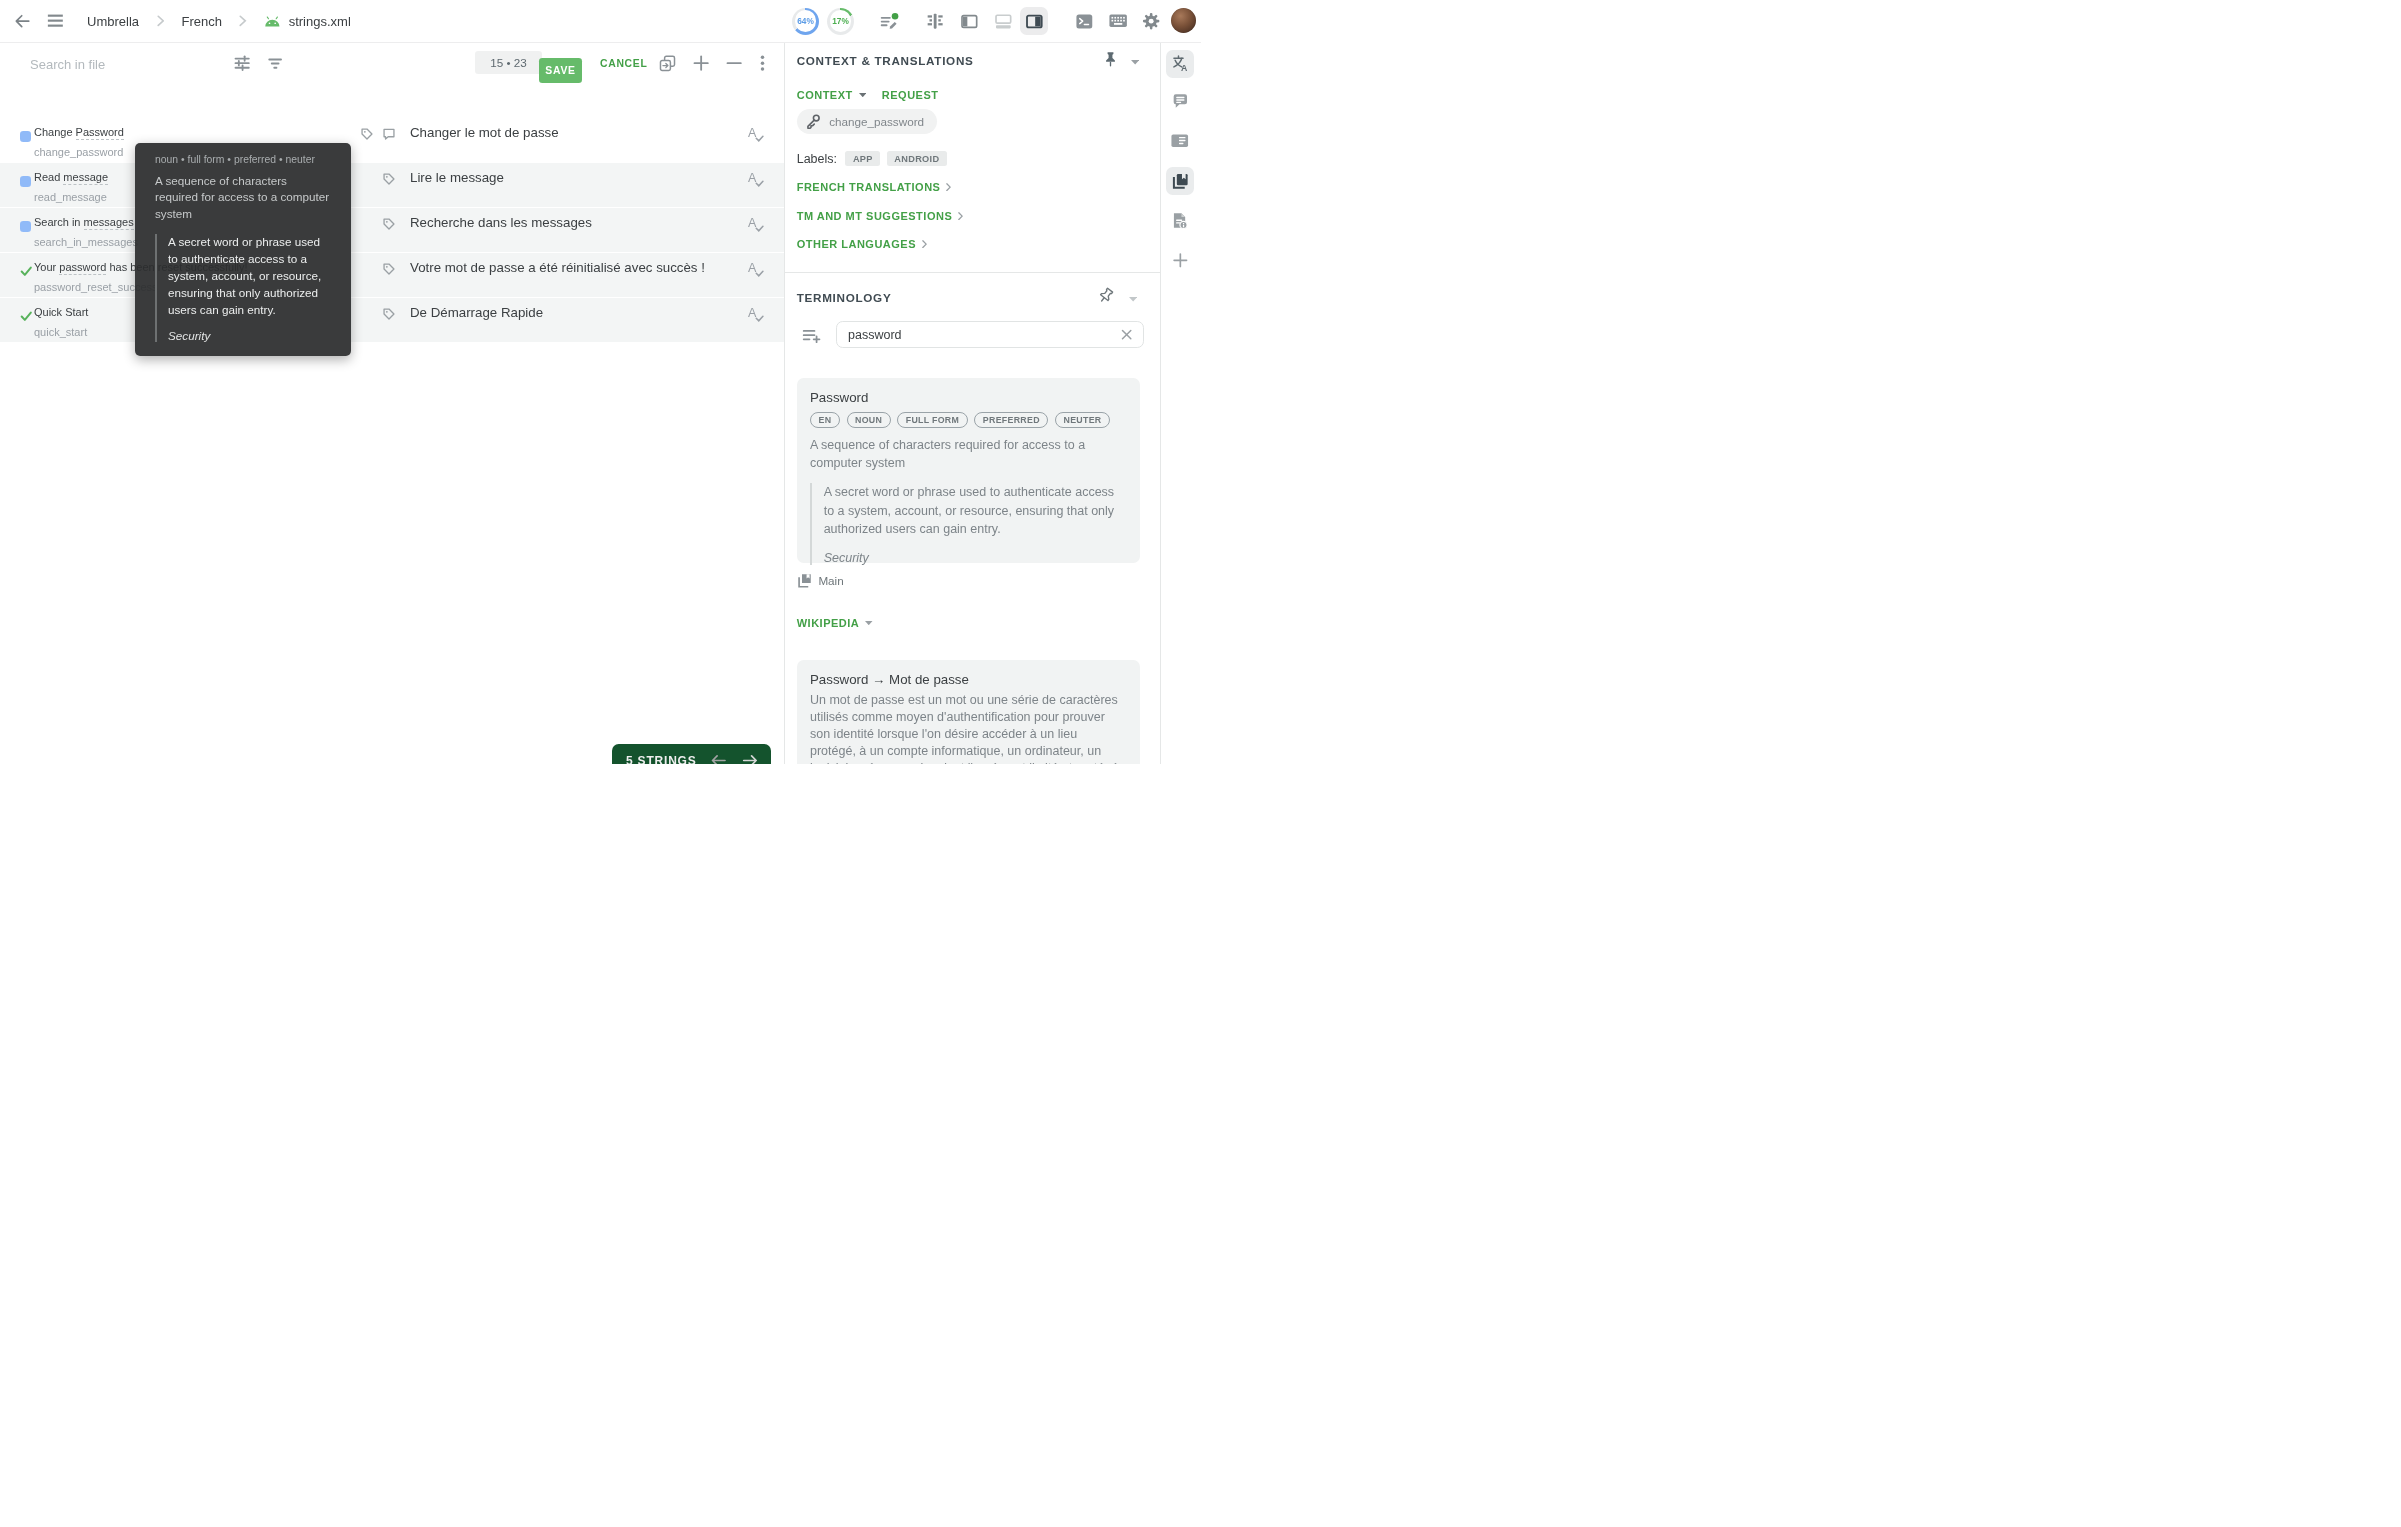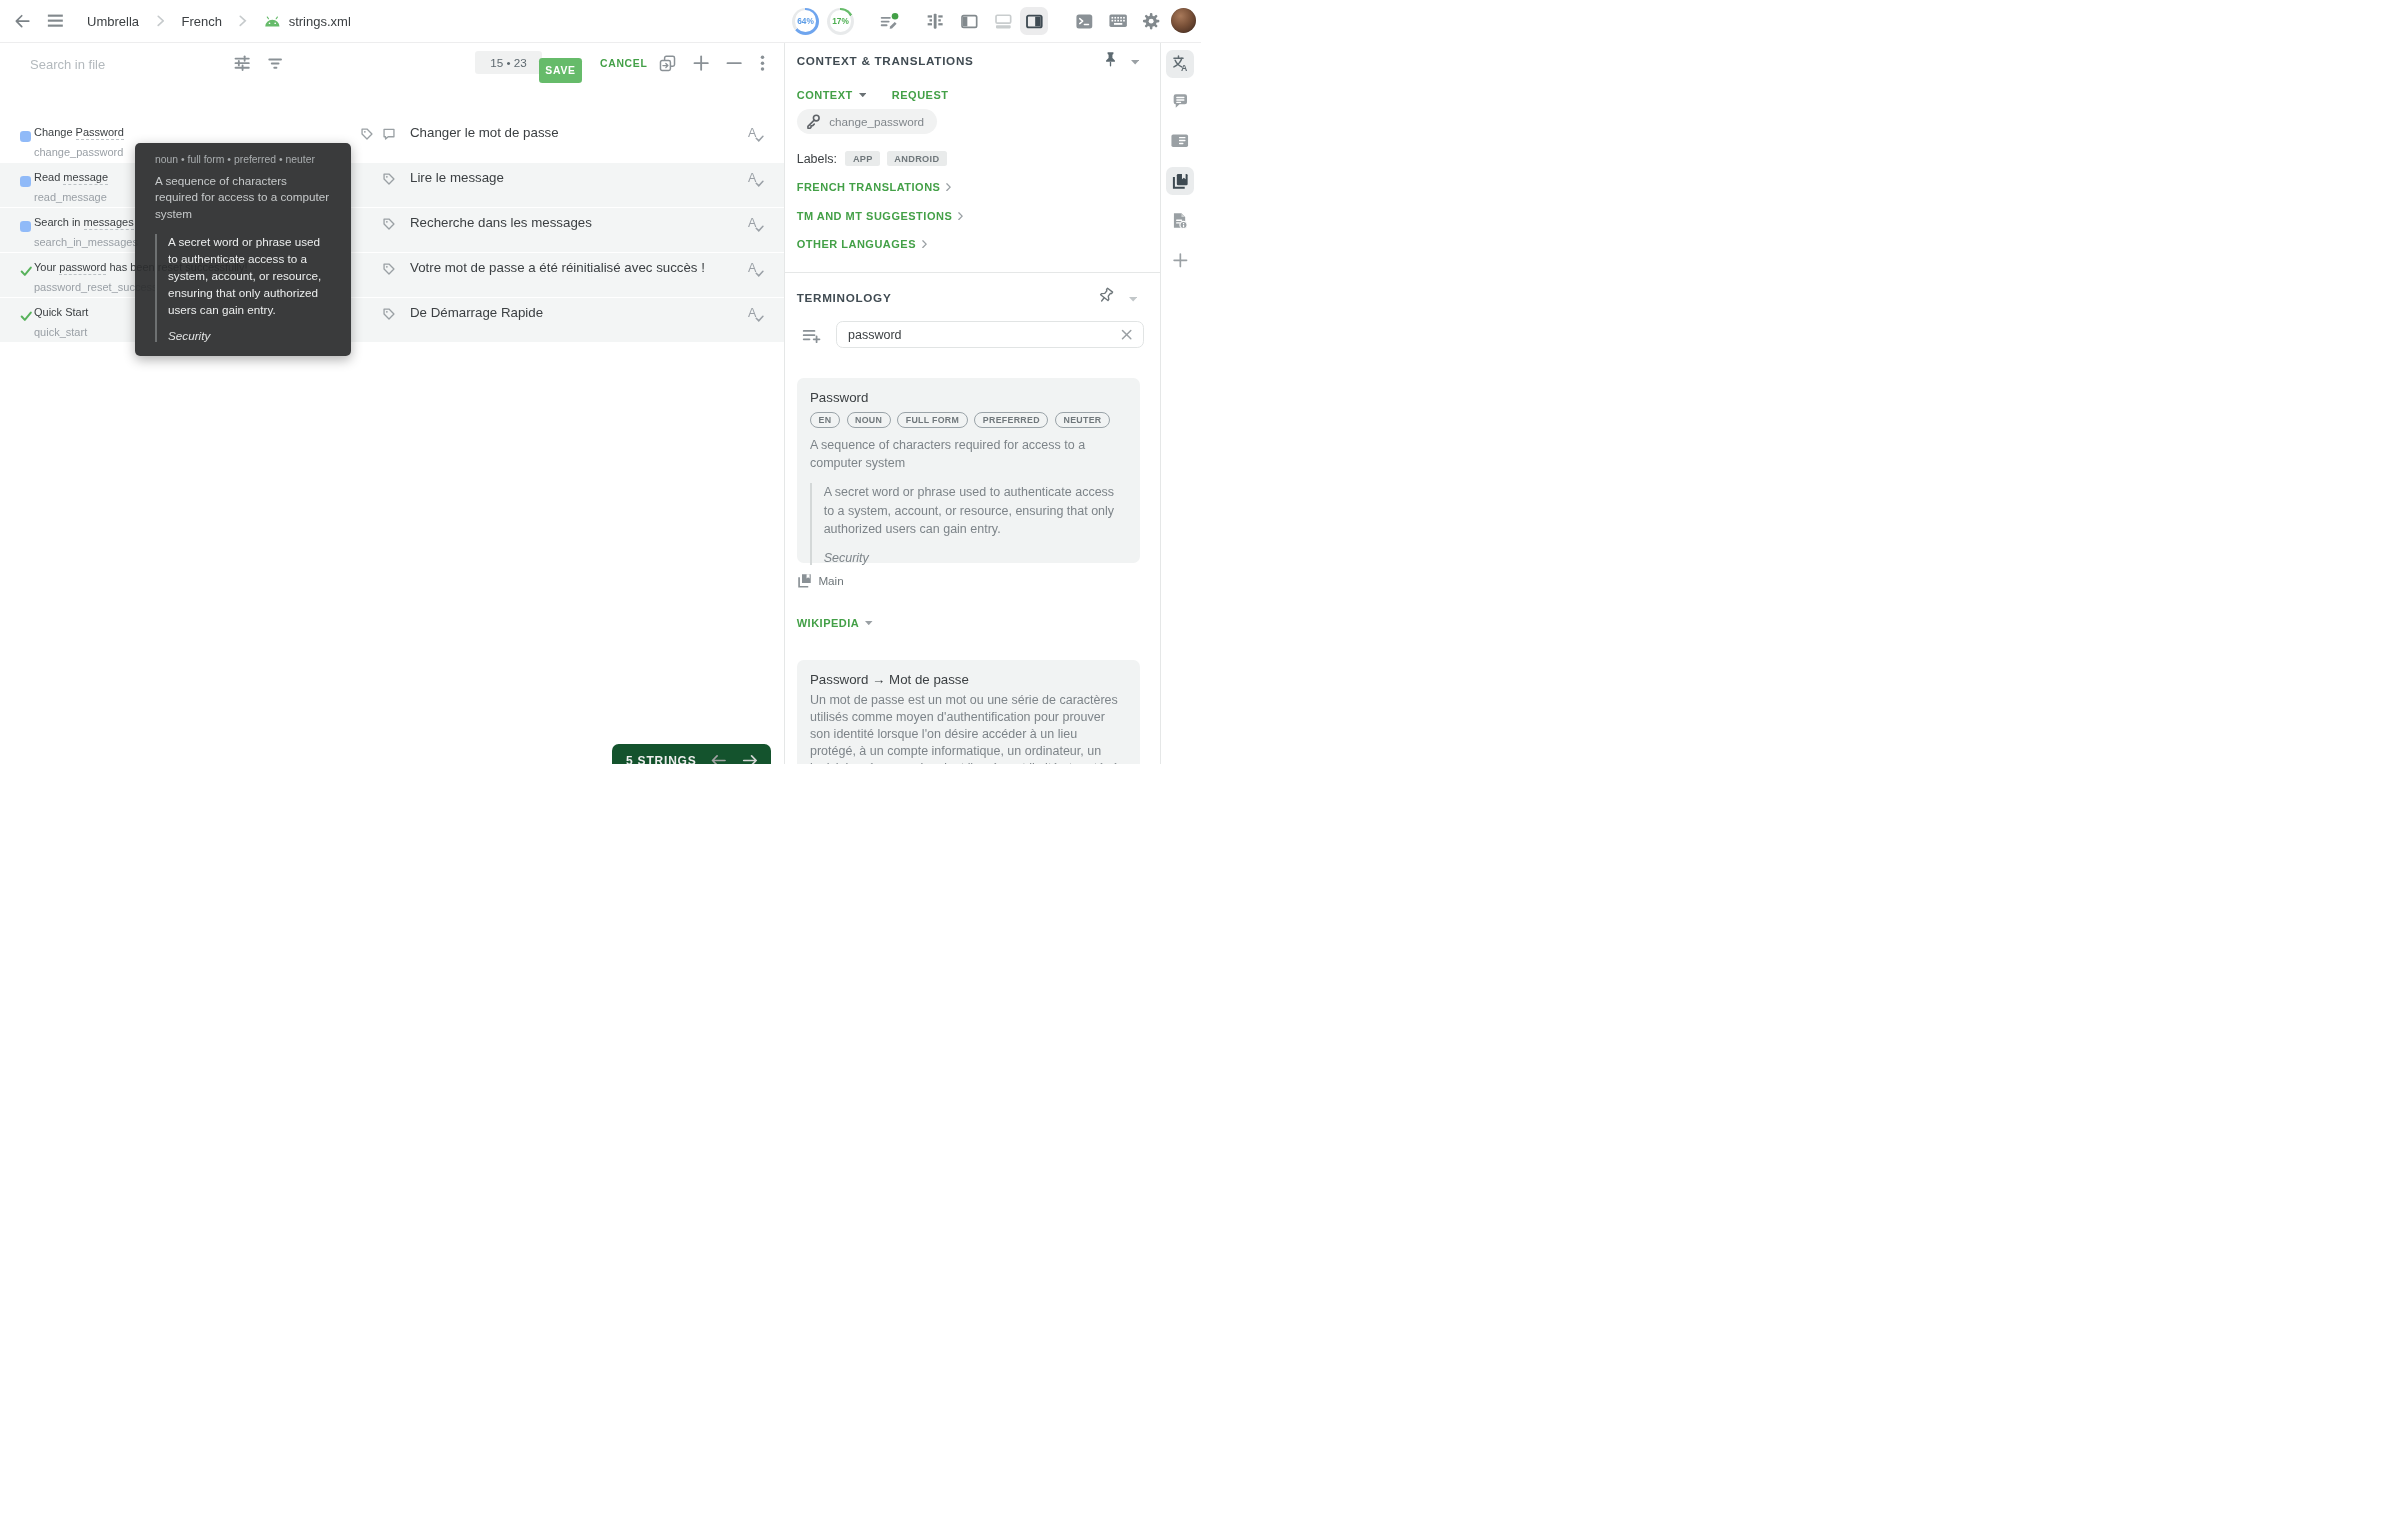--- a/index.html
+++ b/index.html
@@ -414,21 +414,21 @@
       </svg>
     <svg style="position:absolute;left:346px;top:17.5px" width="8.3" height="5" viewBox="0 0 10 6">
         <path d="M0 0 l5 5.5 5-5.5 z" fill="#9aa0a4"></path>
       </svg>
 
     <div class="p-tabs">
       <span class="glink">CONTEXT</span>
       <svg width="7.5" height="4.2" viewBox="0 0 9 5">
           <path d="M0 0 l4.5 5 4.5-5 z" fill="#6a7175"></path>
         </svg>
-      <span class="glink" style="margin-left:20px">REQUEST</span>
+      <span class="glink" style="margin-left:10px">REQUEST</span>
     </div>
 
     <div class="keypill">
       <svg width="16.7" height="16.7" viewBox="0 0 20 20">
           <g stroke="#5f6368" stroke-width="1.9" fill="none" stroke-linecap="round" stroke-linejoin="round">
             <circle cx="13.5" cy="6" r="3.4"></circle>
             <path d="M11 8.5 L3.5 16 v2.3 h2.6 l1.1-1.1 v-2 h2 l1.9-1.9"></path>
           </g>
         </svg>
       <span>change_password</span>

